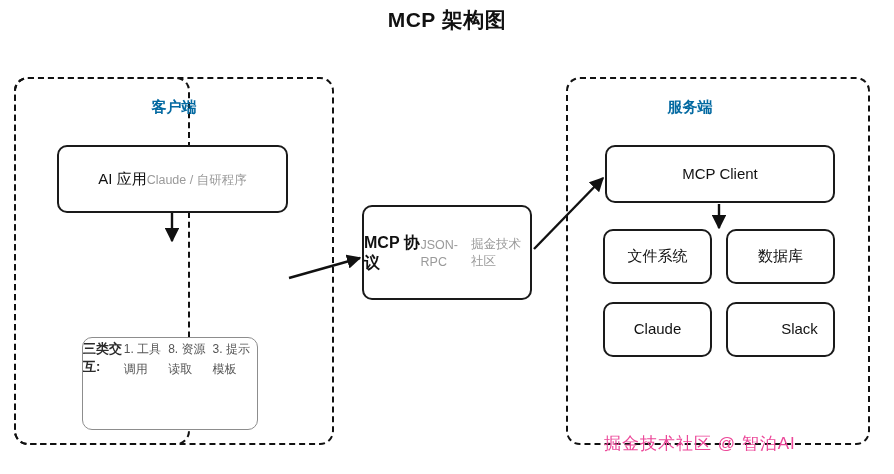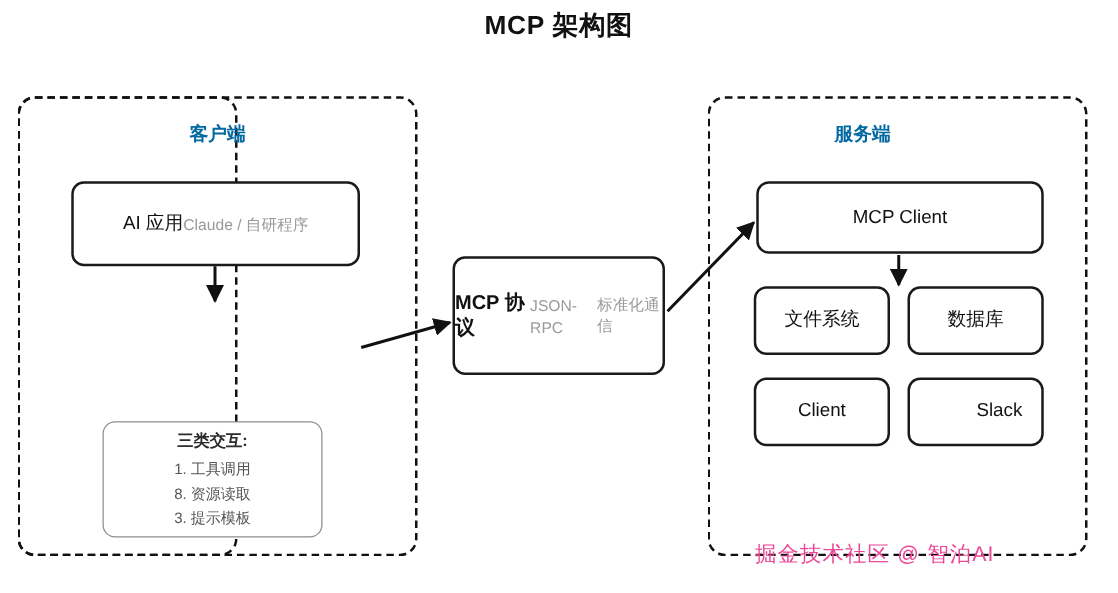--- a/index.html
+++ b/index.html
@@ -73,22 +73,21 @@
     margin-top: 3px;
   }
   .box .sub.tight { margin-top: 1px; }
 
   
   .note {
     border: 1.5px solid #8d8d8d;
     border-radius: 10px;
     background: #ffffff;
     display: flex;
-    flex-direction: column;
-    align-items: center;
+    flex-direction: row;
     justify-content: center;
     padding-top: 2px;
   }
   .note .note-title {
     font-size: 13px;
     font-weight: bold;
     color: #2b2b2b;
     margin-bottom: 4px;
   }
   .note .note-item {
@@ -137,38 +136,38 @@
   <div class="abs note" style="left:82px; top:337px; width:176px; height:93px;">
     <div class="note-title">三类交互:</div>
     <div class="note-item">1. 工具调用</div>
     <div class="note-item">8. 资源读取</div>
     <div class="note-item">3. 提示模板</div>
   </div>
 
   <div class="abs box" style="left:362px; top:205px; width:170px; height:95px;">
     <div class="main bold">MCP 协议</div>
     <div class="sub">JSON-RPC</div>
-    <div class="sub tight">标准化通信</div>
+    <div class="sub tight">掘金技术社区</div>
   </div>
 
   <div class="abs group" style="left:566px; top:77px; width:304px; height:368px;"></div>
   <div class="abs group-title" style="left:538px; top:98px; width:304px;">服务端</div>
 
   <div class="abs box" style="left:605px; top:145px; width:230px; height:58px;">
     <div class="main">MCP Client</div>
   </div>
 
   <div class="abs box" style="left:603px; top:229px; width:109px; height:55px;">
     <div class="main">文件系统</div>
   </div>
   <div class="abs box" style="left:726px; top:229px; width:109px; height:55px;">
     <div class="main">数据库</div>
   </div>
   <div class="abs box" style="left:603px; top:302px; width:109px; height:55px;">
-    <div class="main">Client</div>
+    <div class="main">Claude</div>
   </div>
   <div class="abs box" style="left:726px; top:302px; width:109px; height:55px;padding-left:38px;">
     <div class="main">Slack</div>
   </div>
 
   <svg id="arrows" viewBox="0 0 894 474" xmlns="http://www.w3.org/2000/svg">
     <defs>
       <marker id="ah" viewBox="0 0 10 10" refX="9" refY="5" markerWidth="6" markerHeight="6" orient="auto-start-reverse">
         <path d="M 0 0 L 10 5 L 0 10 z" fill="#111111"></path>
       </marker>

